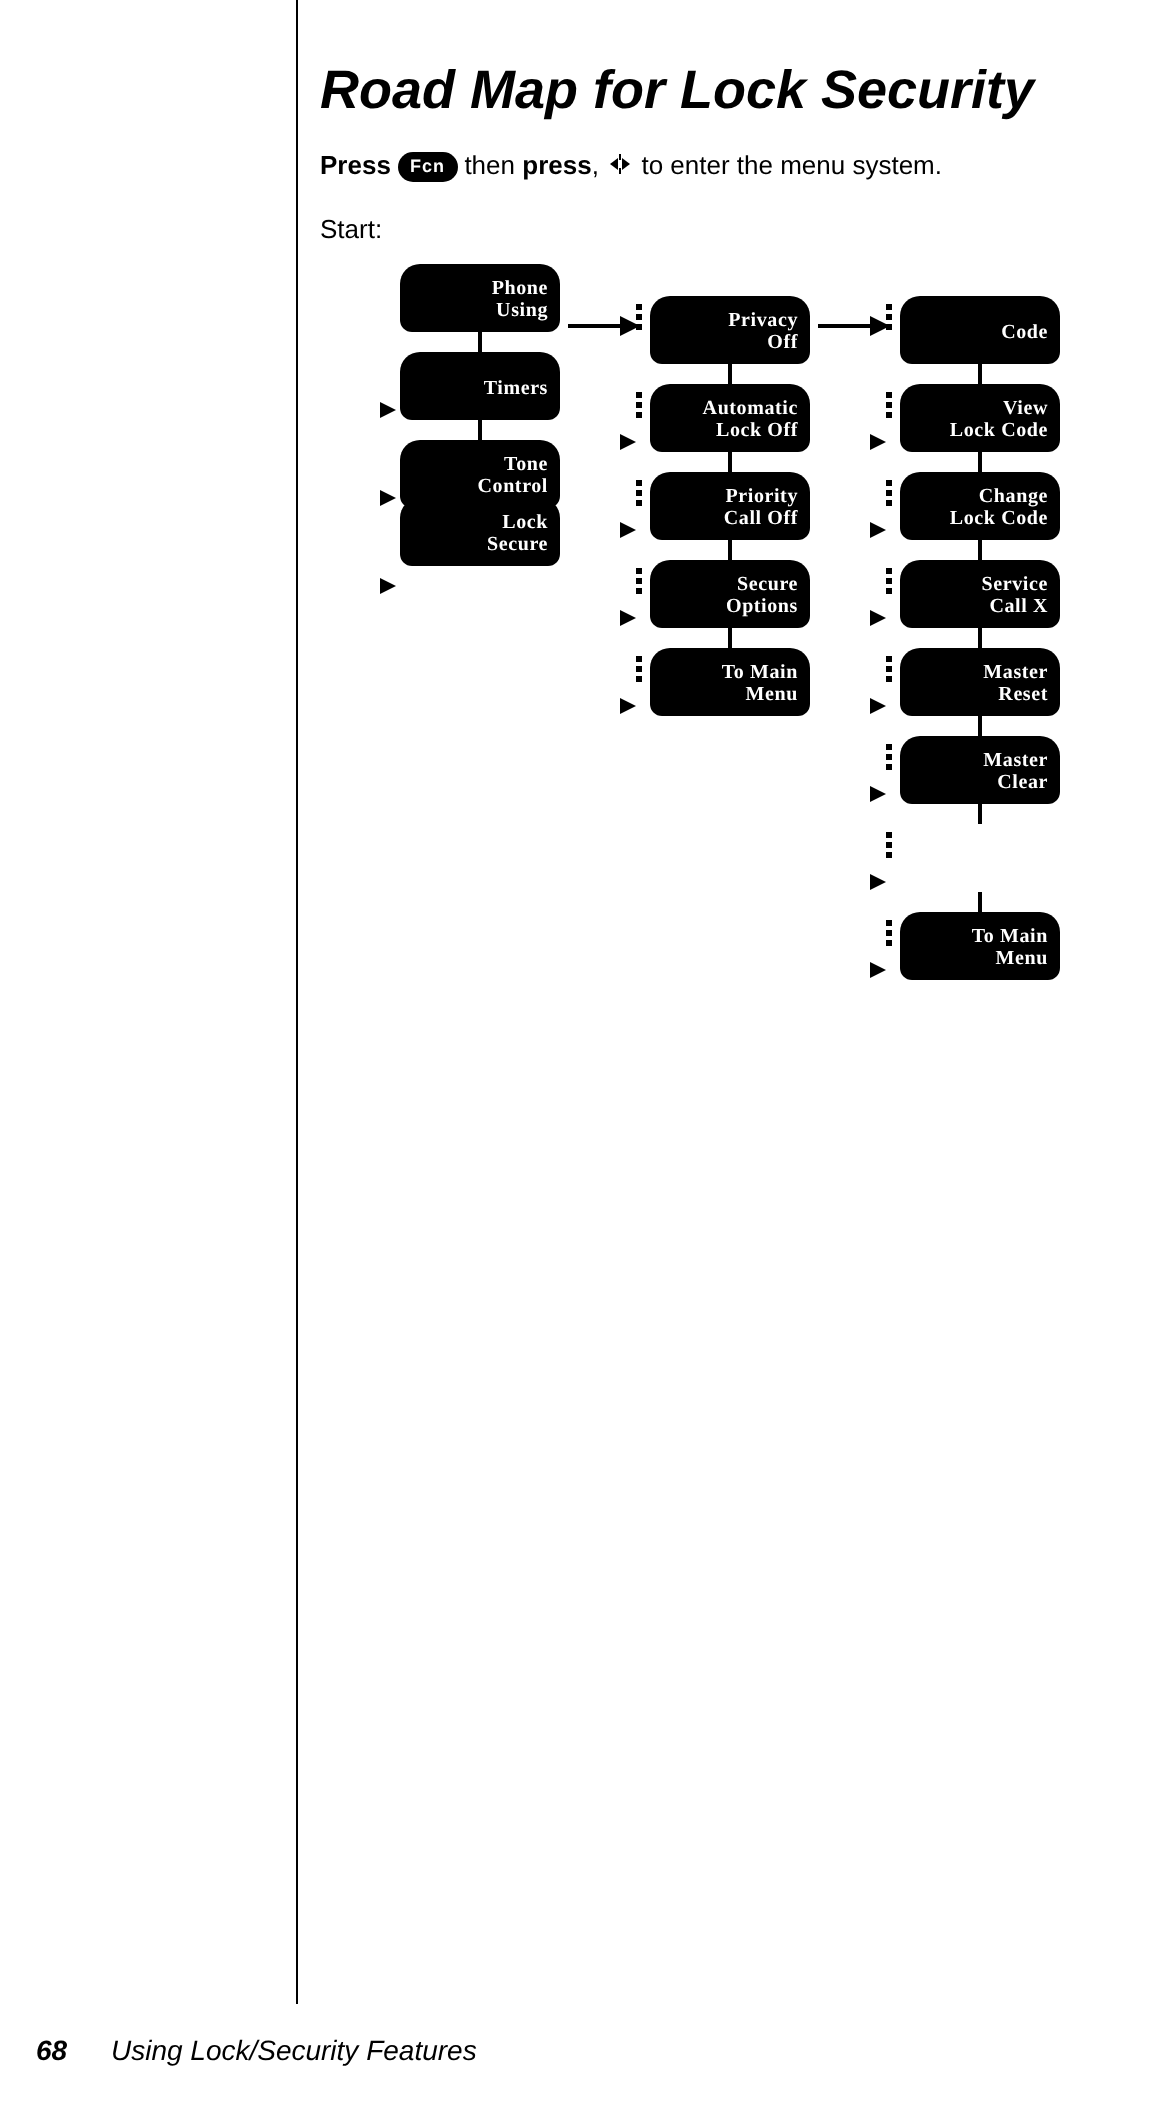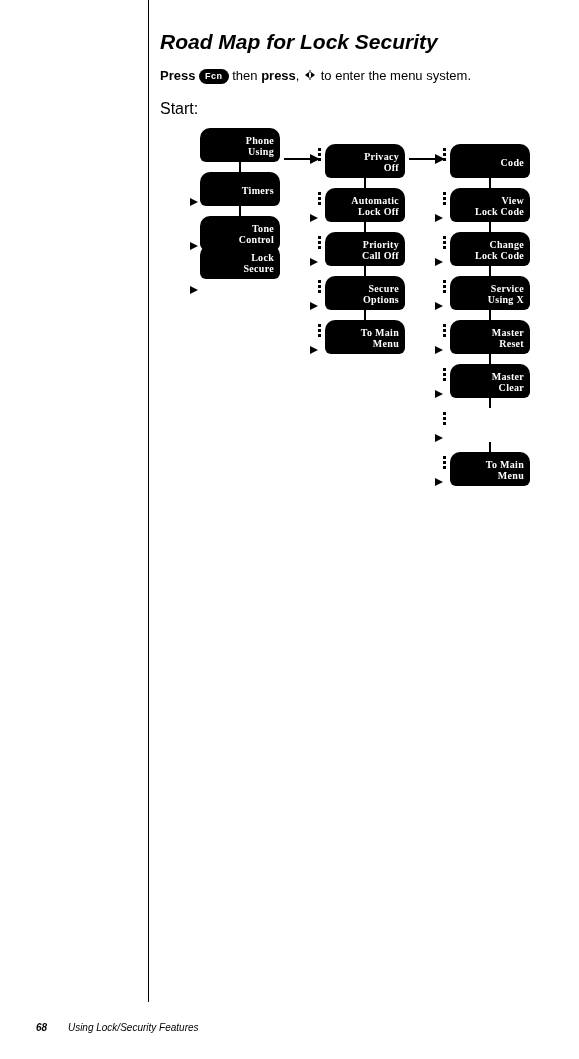--- a/index.html
+++ b/index.html
@@ -1,31 +1,31 @@
 <!DOCTYPE html>
 <html><head>
 <meta charset="utf-8">
 <style>
   html,body{margin:0;padding:0;background:#fff;font-family:Helvetica,Arial,sans-serif;color:#000}
   .page{width:579px;height:1059px;position:relative;box-sizing:border-box}
   .vline{position:absolute;left:148px;top:0;width:1px;height:1002px;background:#000}
   .content{position:absolute;left:160px;top:30px;right:20px}
-  .title{font-weight:bold;font-style:italic;font-size:21px;margin-bottom:12px}
+  .title{font-weight:bold;font-style:italic;font-size:27px;margin-bottom:12px}
   .instr{font-size:13px;line-height:1.5;margin-bottom:14px}
   .fcn{display:inline-flex;align-items:center;justify-content:center;background:#000;color:#fff;border-radius:10px;font-size:9px;font-weight:bold;padding:1px 6px;vertical-align:middle;letter-spacing:.5px}
   .nav-ico{display:inline-block;vertical-align:middle}
-  .start{font-size:16px;margin-bottom:10px}
+  .start{font-size:13px;margin-bottom:10px}
   .diagram{position:relative;height:480px;font-family:Liberation Serif, serif}
   .node{position:absolute;background:#000;color:#fff;width:80px;height:34px;border-radius:10px 10px 6px 6px;box-sizing:border-box;padding:2px 6px 0 0;display:flex;flex-direction:column;justify-content:center;align-items:flex-end;font-size:10px;line-height:1.15;text-align:right;font-weight:bold;letter-spacing:.3px}
   .conn-v{position:absolute;width:2px;background:#000}
   .tri{position:absolute}
   .dots{position:absolute;display:flex;flex-direction:column;gap:2px}
   .dots span{width:3px;height:3px;background:#000}
   .arrow-r{position:absolute}
-  .footer{position:absolute;left:36px;bottom:26px;font-size:10px}
+  .footer{position:absolute;left:18px;bottom:26px;font-size:14px}
   .footer .pn{font-weight:bold;font-style:italic;margin-right:18px}
   .footer .sec{font-style:italic}
 </style>
 </head>
 <body>
 
 <div class="page">
   <div class="vline"></div>
 
   <div class="content">
@@ -202,21 +202,21 @@
       <div class="tri" style="left:275px;top:168px"><svg width="8" height="8">
             <polygon points="0,0 8,4 0,8" fill="#000"></polygon>
           </svg></div>
       <div class="dots" style="left:283px;top:152px">
           <span></span>
           <span></span>
           <span></span>
         </div>
       <div class="node" style="left:290px;top:148px">
         <div>Service</div>
-        <div>Using X</div>
+        <div>Call X</div>
       </div>
       <div class="conn-v" style="left:329px;top:182px;height:10px"></div>
 
       <div class="tri" style="left:275px;top:212px"><svg width="8" height="8">
             <polygon points="0,0 8,4 0,8" fill="#000"></polygon>
           </svg></div>
       <div class="dots" style="left:283px;top:196px">
           <span></span>
           <span></span>
           <span></span>

